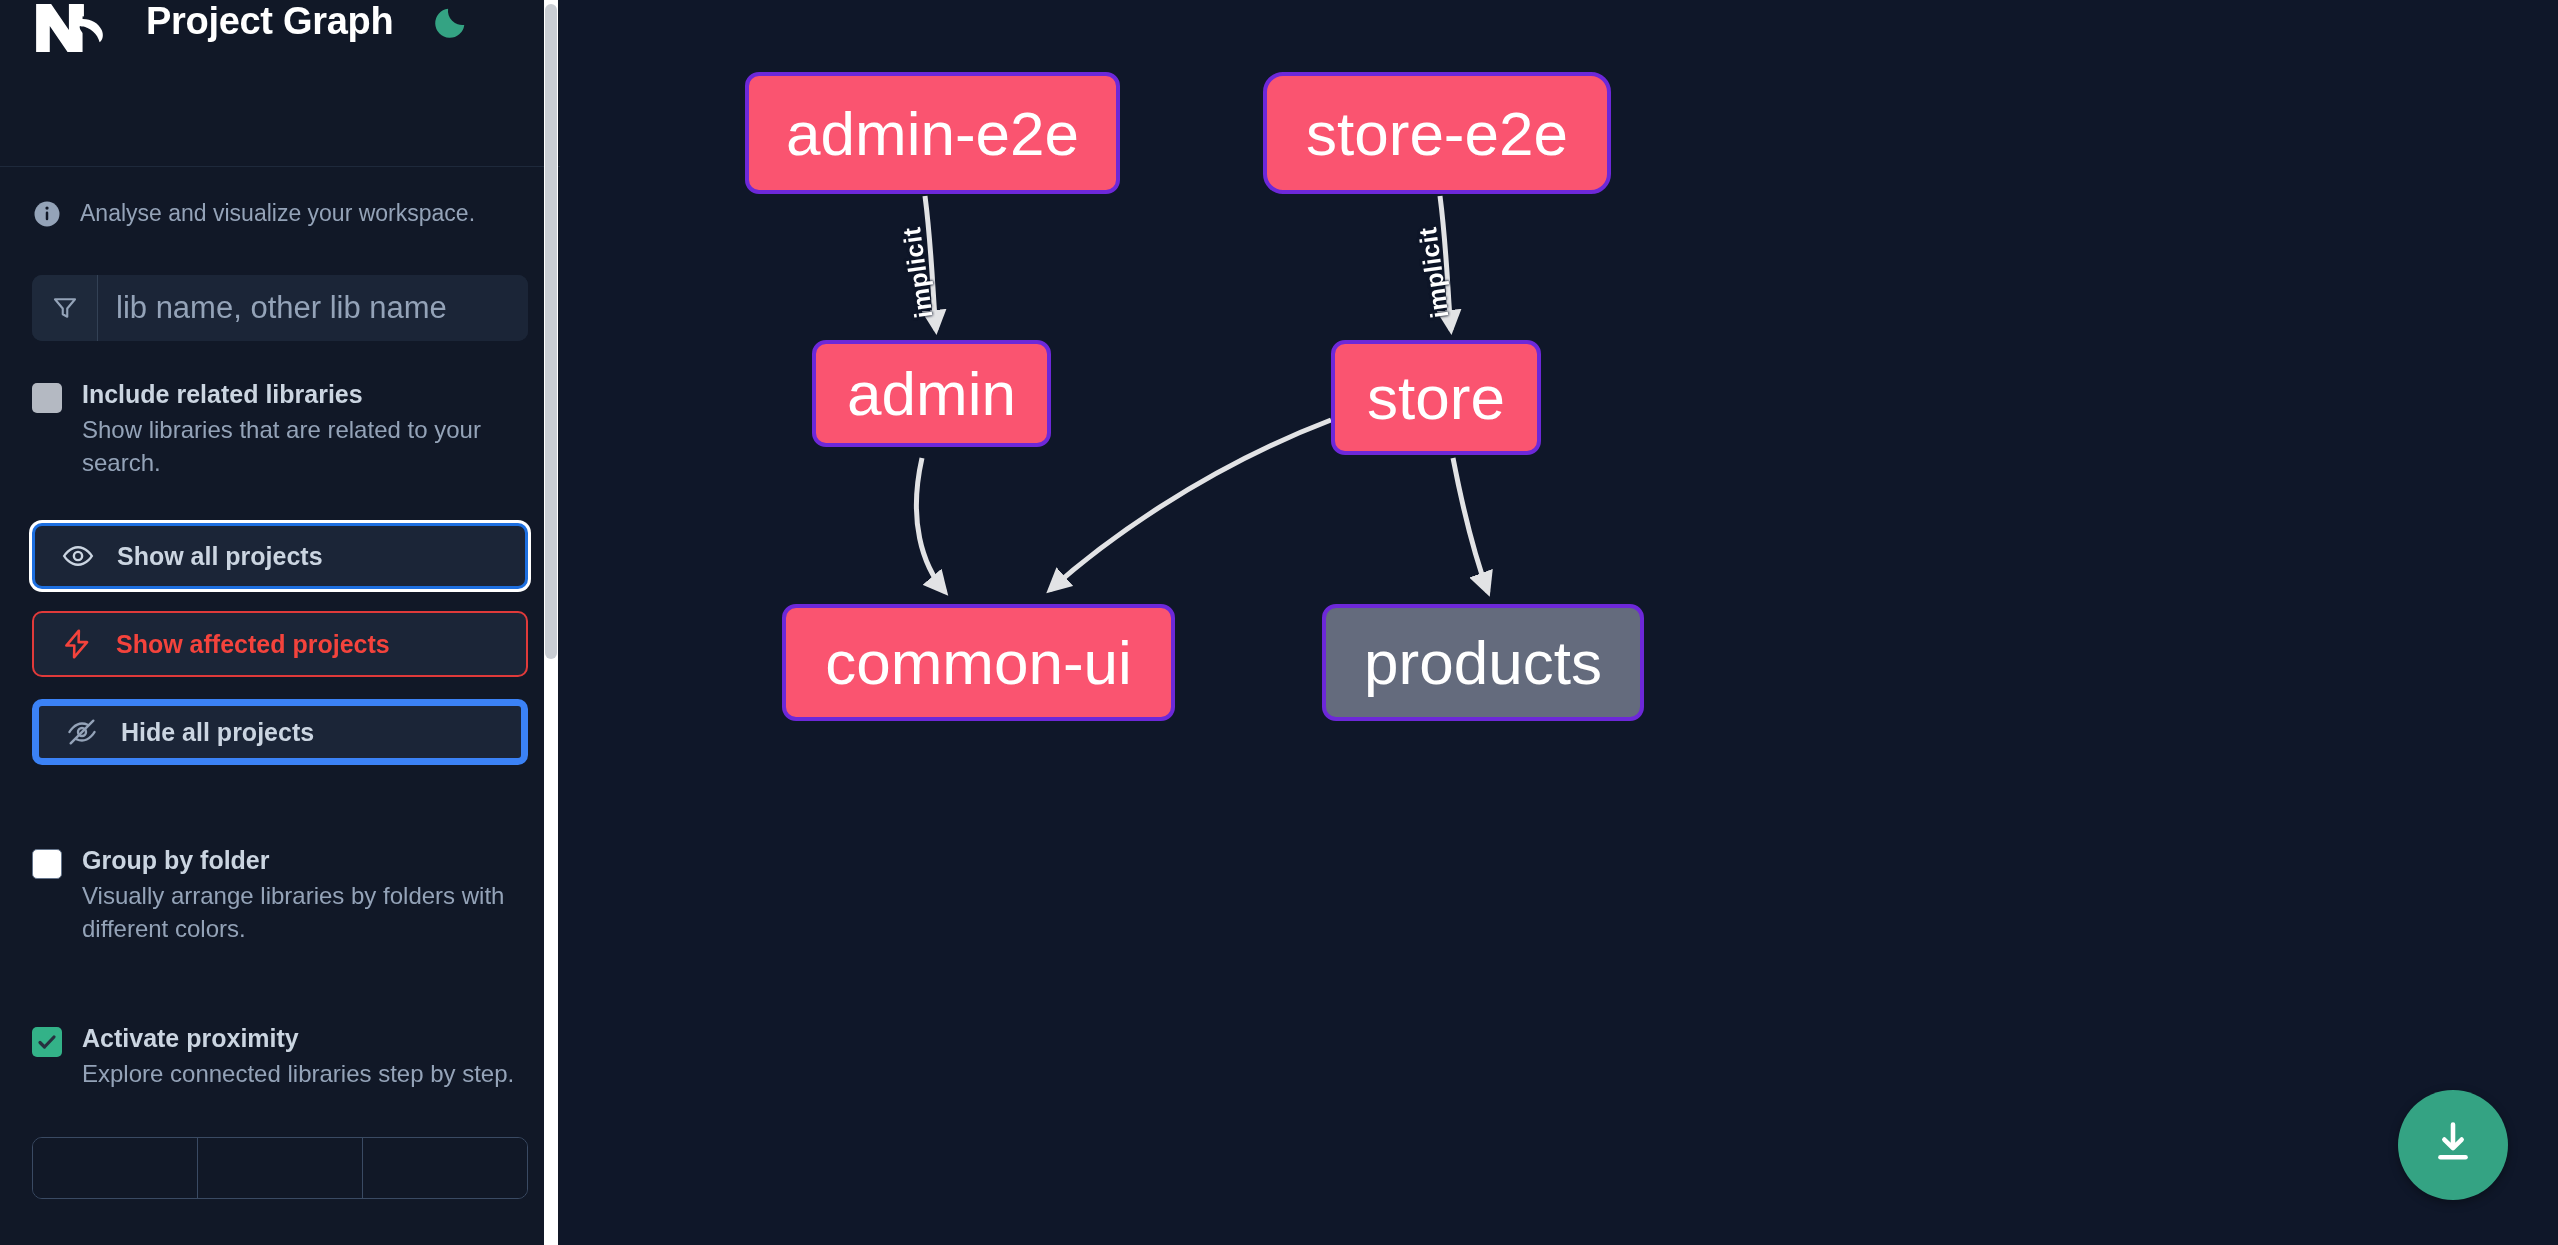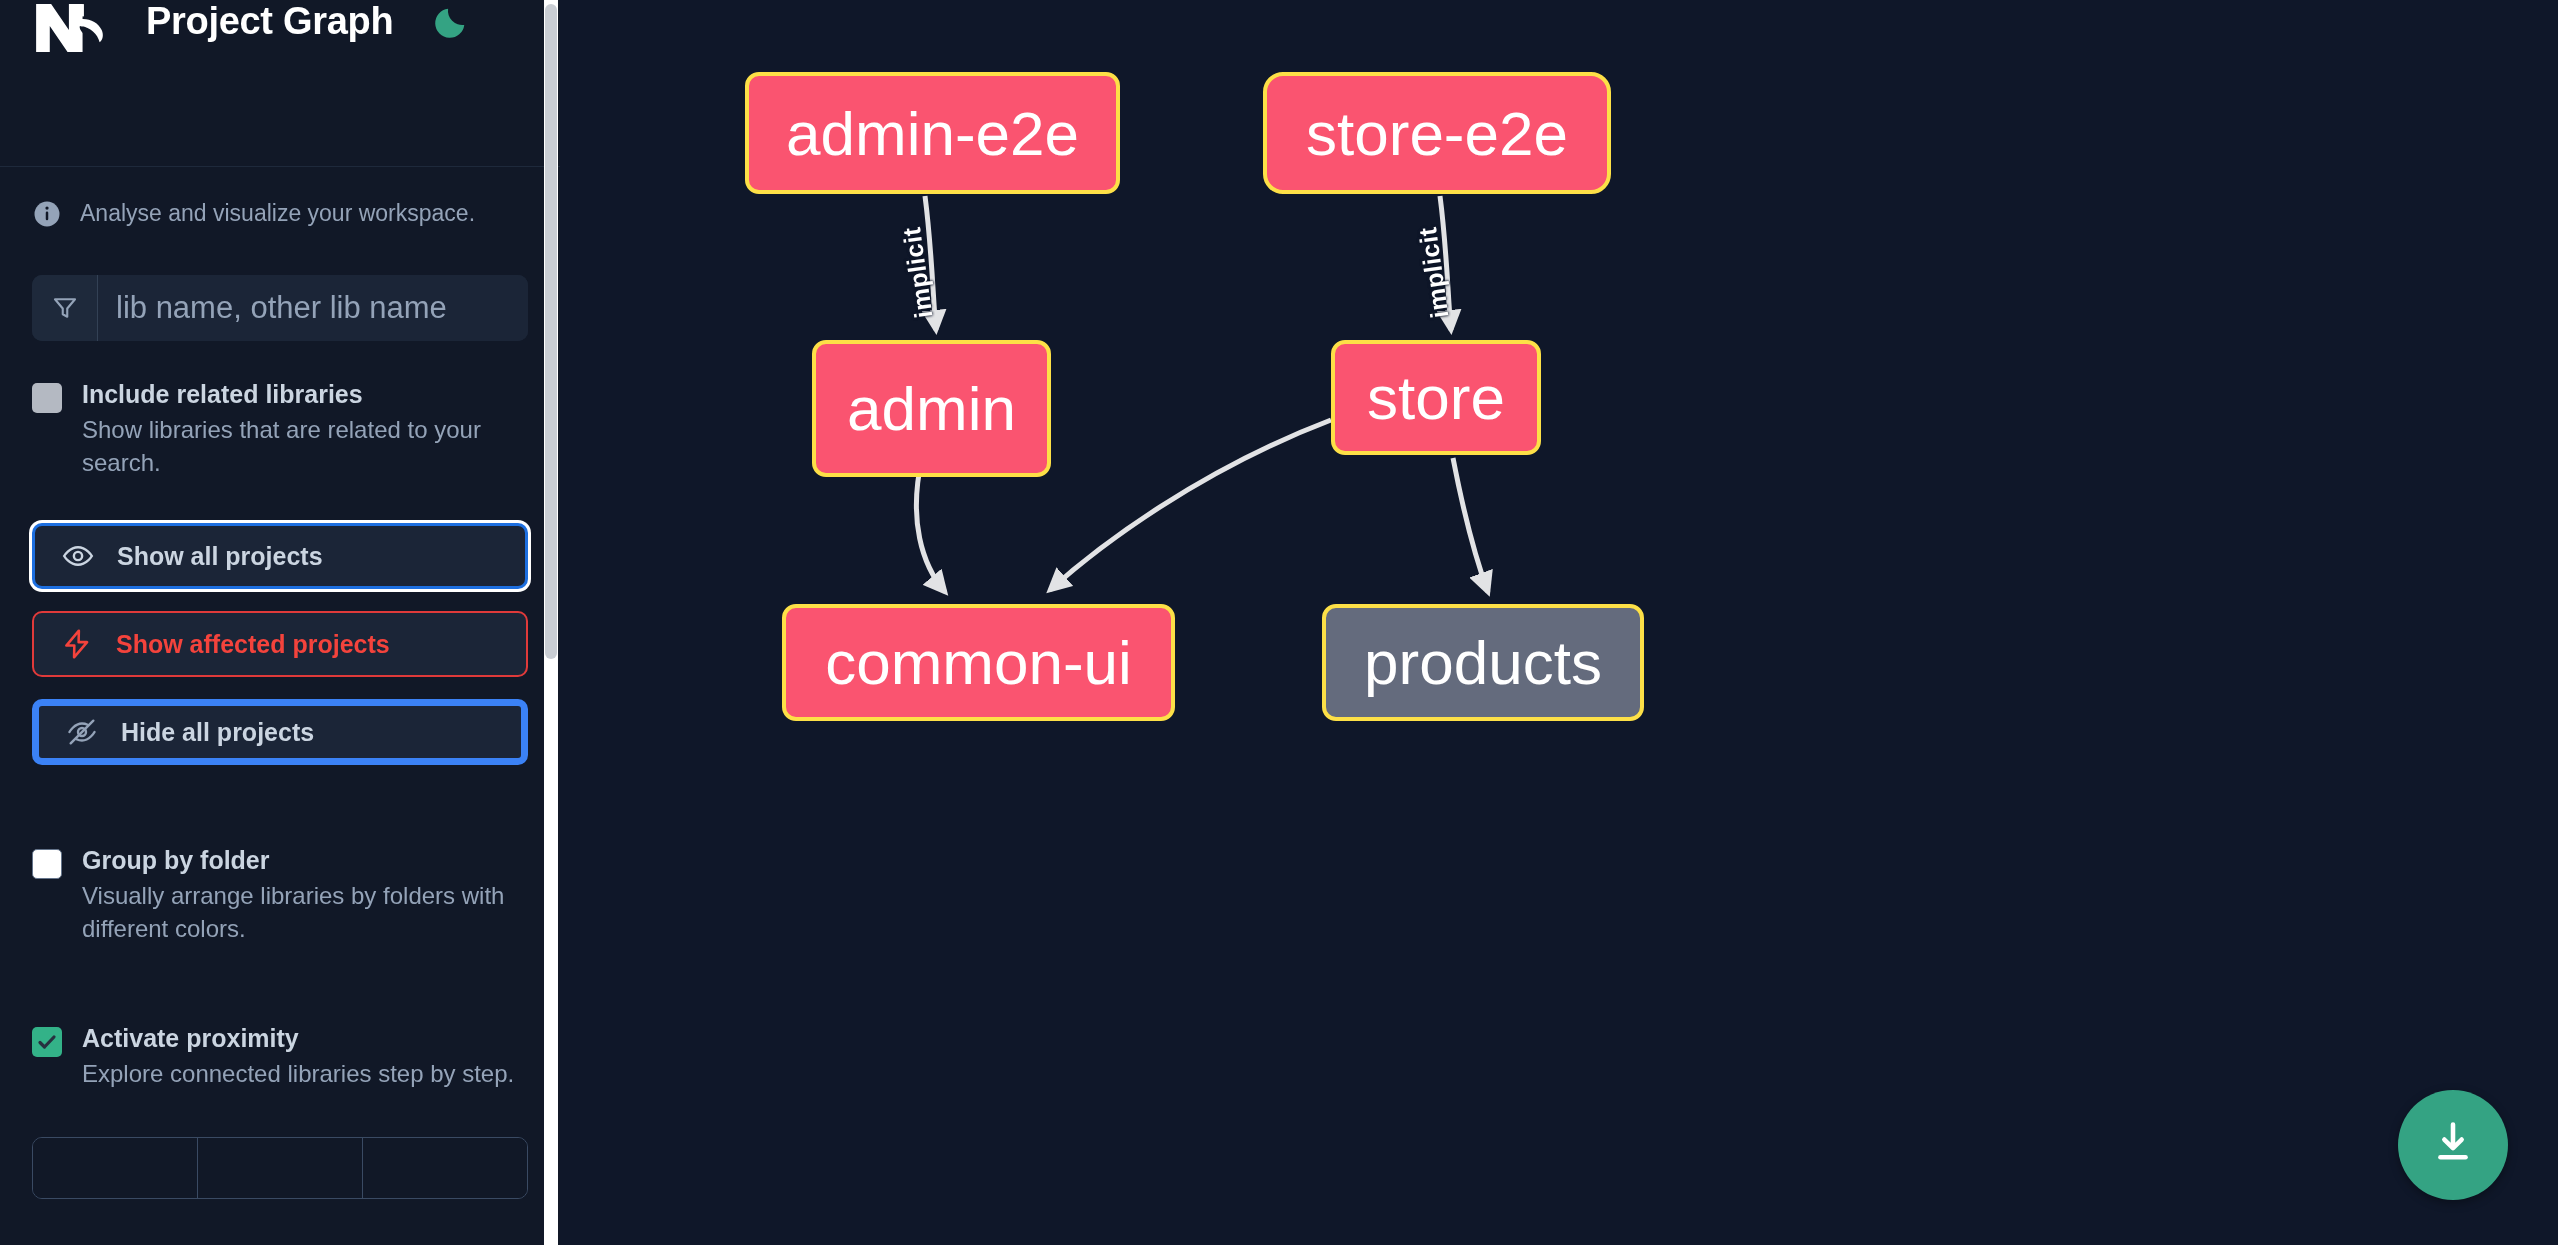--- a/index.html
+++ b/index.html
@@ -141,21 +141,21 @@
     flex: 1 1 auto; height: 1245px;
     background: #0F1729;
     overflow: hidden;
   }
   #graph-svg { position: absolute; inset: 0; width: 100%; height: 100%; }
 
   .node {
     position: absolute;
     display: flex; align-items: center; justify-content: center;
     border-radius: 14px;
-    border: 4px solid #fde047;
+    border: 4px solid #6d28d9;
     color: #FFFFFF;
     font-size: 62px;
     font-family: "Liberation Sans", sans-serif;
     cursor: pointer;
     white-space: nowrap;
   }
   .node.pink { background: #FA5470; }
   .node.gray { background: #646B7D; }
 
   .edge-label {
@@ -322,21 +322,21 @@
     </svg>
 
     <div class="node pink" style="left:185px; top:72px; width:375px; height:122px;">
       <span>admin-e2e</span>
     </div>
 
     <div class="node pink" style="left:703px; top:72px; width:348px; height:122px;border-radius:20px;">
       <span>store-e2e</span>
     </div>
 
-    <div class="node pink" style="left:252px; top:340px; width:239px; height:137px;">
+    <div class="node pink" style="left:252px; top:340px; width:239px; height:107px;">
       <span>admin</span>
     </div>
 
     <div class="node pink" style="left:771px; top:340px; width:210px; height:115px;">
       <span>store</span>
     </div>
 
     <div class="node pink" style="left:222px; top:604px; width:393px; height:117px;">
       <span>common-ui</span>
     </div>

